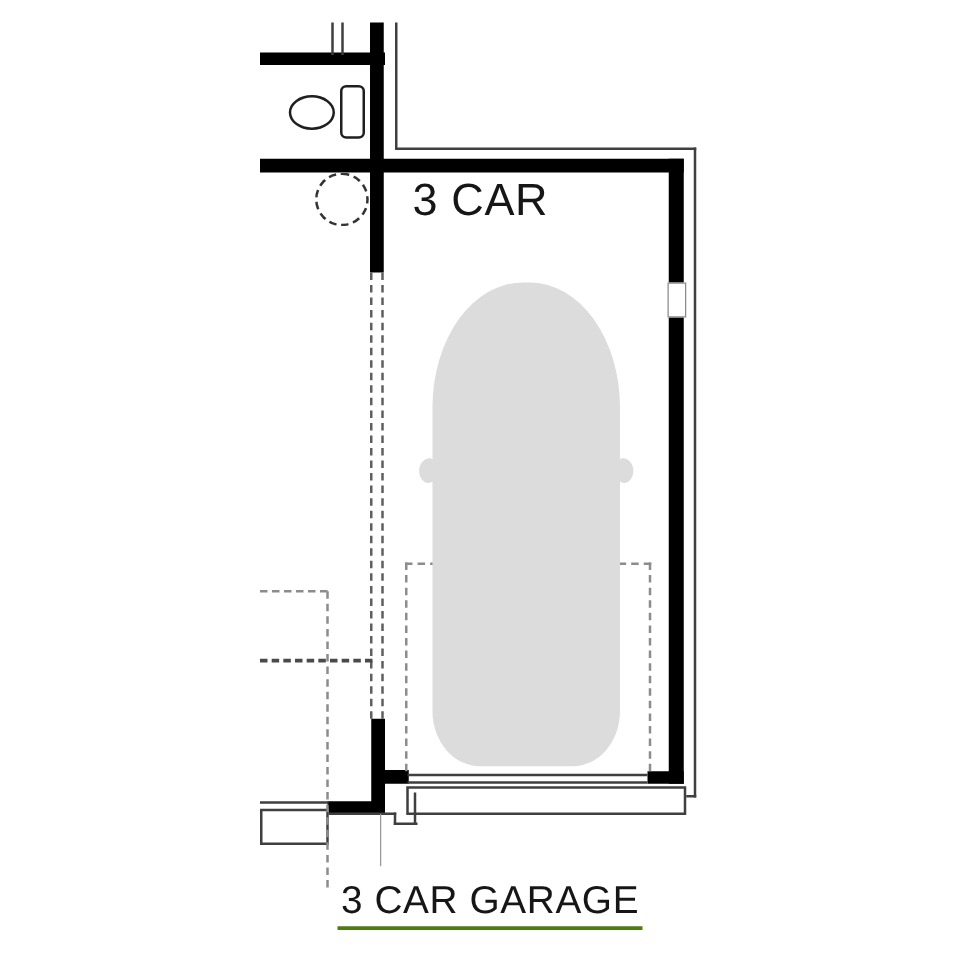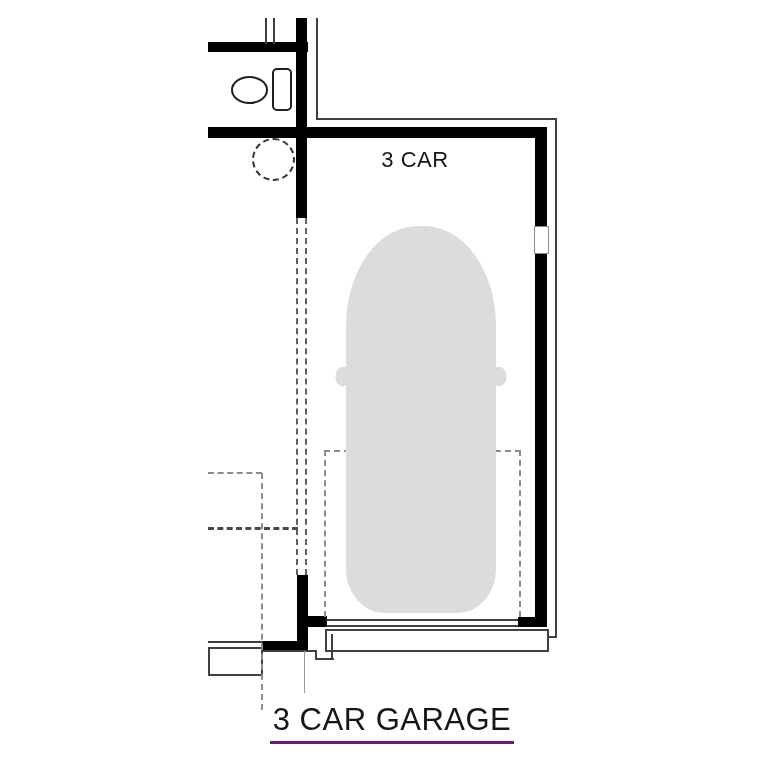--- a/index.html
+++ b/index.html
@@ -9,27 +9,27 @@
   html,body{margin:0;padding:0;background:#fff;}
   .canvas{
     position:relative;width:768px;height:768px;background:var(--bg);
     overflow:hidden;font-family:"Liberation Sans", sans-serif;
   }
   .abs{position:absolute;box-sizing:border-box;}
   .wall{background:var(--wall);}
   .thin{background:var(--thin);}
   .faint{background:#999999;}
   .room-label{
-    text-align:center;font-size:22px;line-height:39px;color:var(--text);
+    font-size:36px;line-height:39px;color:var(--text);
     letter-spacing:0.5px;white-space:nowrap;
   }
   .caption-wrap{text-align:center;}
   .caption{
     display:inline-block;font-size:31px;color:var(--text);letter-spacing:0.5px;
-    border-bottom:3px solid #701a75;padding:0 3px 3px 3px;white-space:nowrap;
+    border-bottom:3px solid #4d7c0f;padding:0 3px 3px 3px;white-space:nowrap;
   }
 </style>
 </head>
 <body>
 
 <div class="canvas">
 
   <div class="abs wall" style="left:208px;top:42px;width:100px;height:10px;"></div>
   <div class="abs wall" style="left:208px;top:127px;width:339px;height:11px;"></div>
   <div class="abs wall" style="left:296px;top:18px;width:11px;height:200px;"></div>

